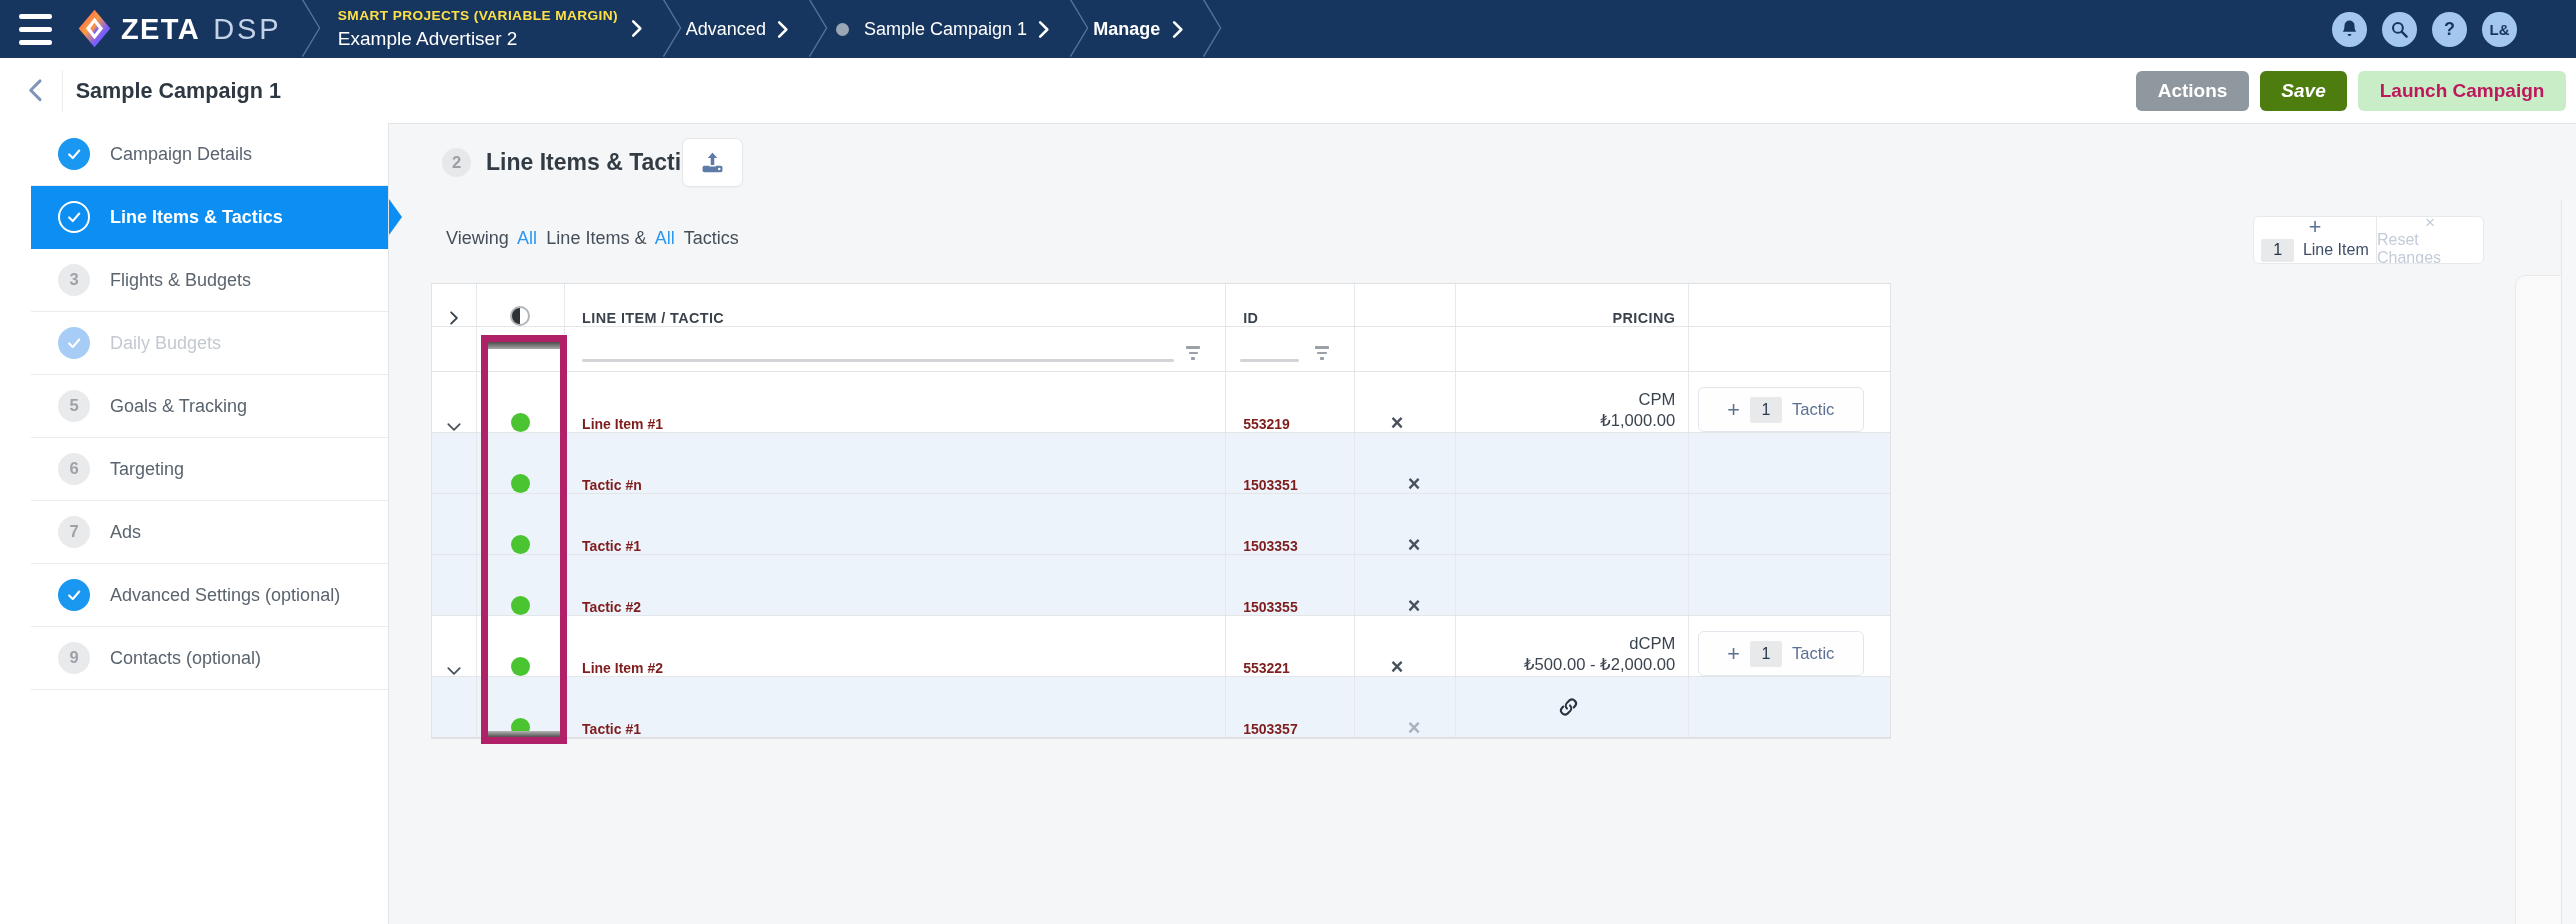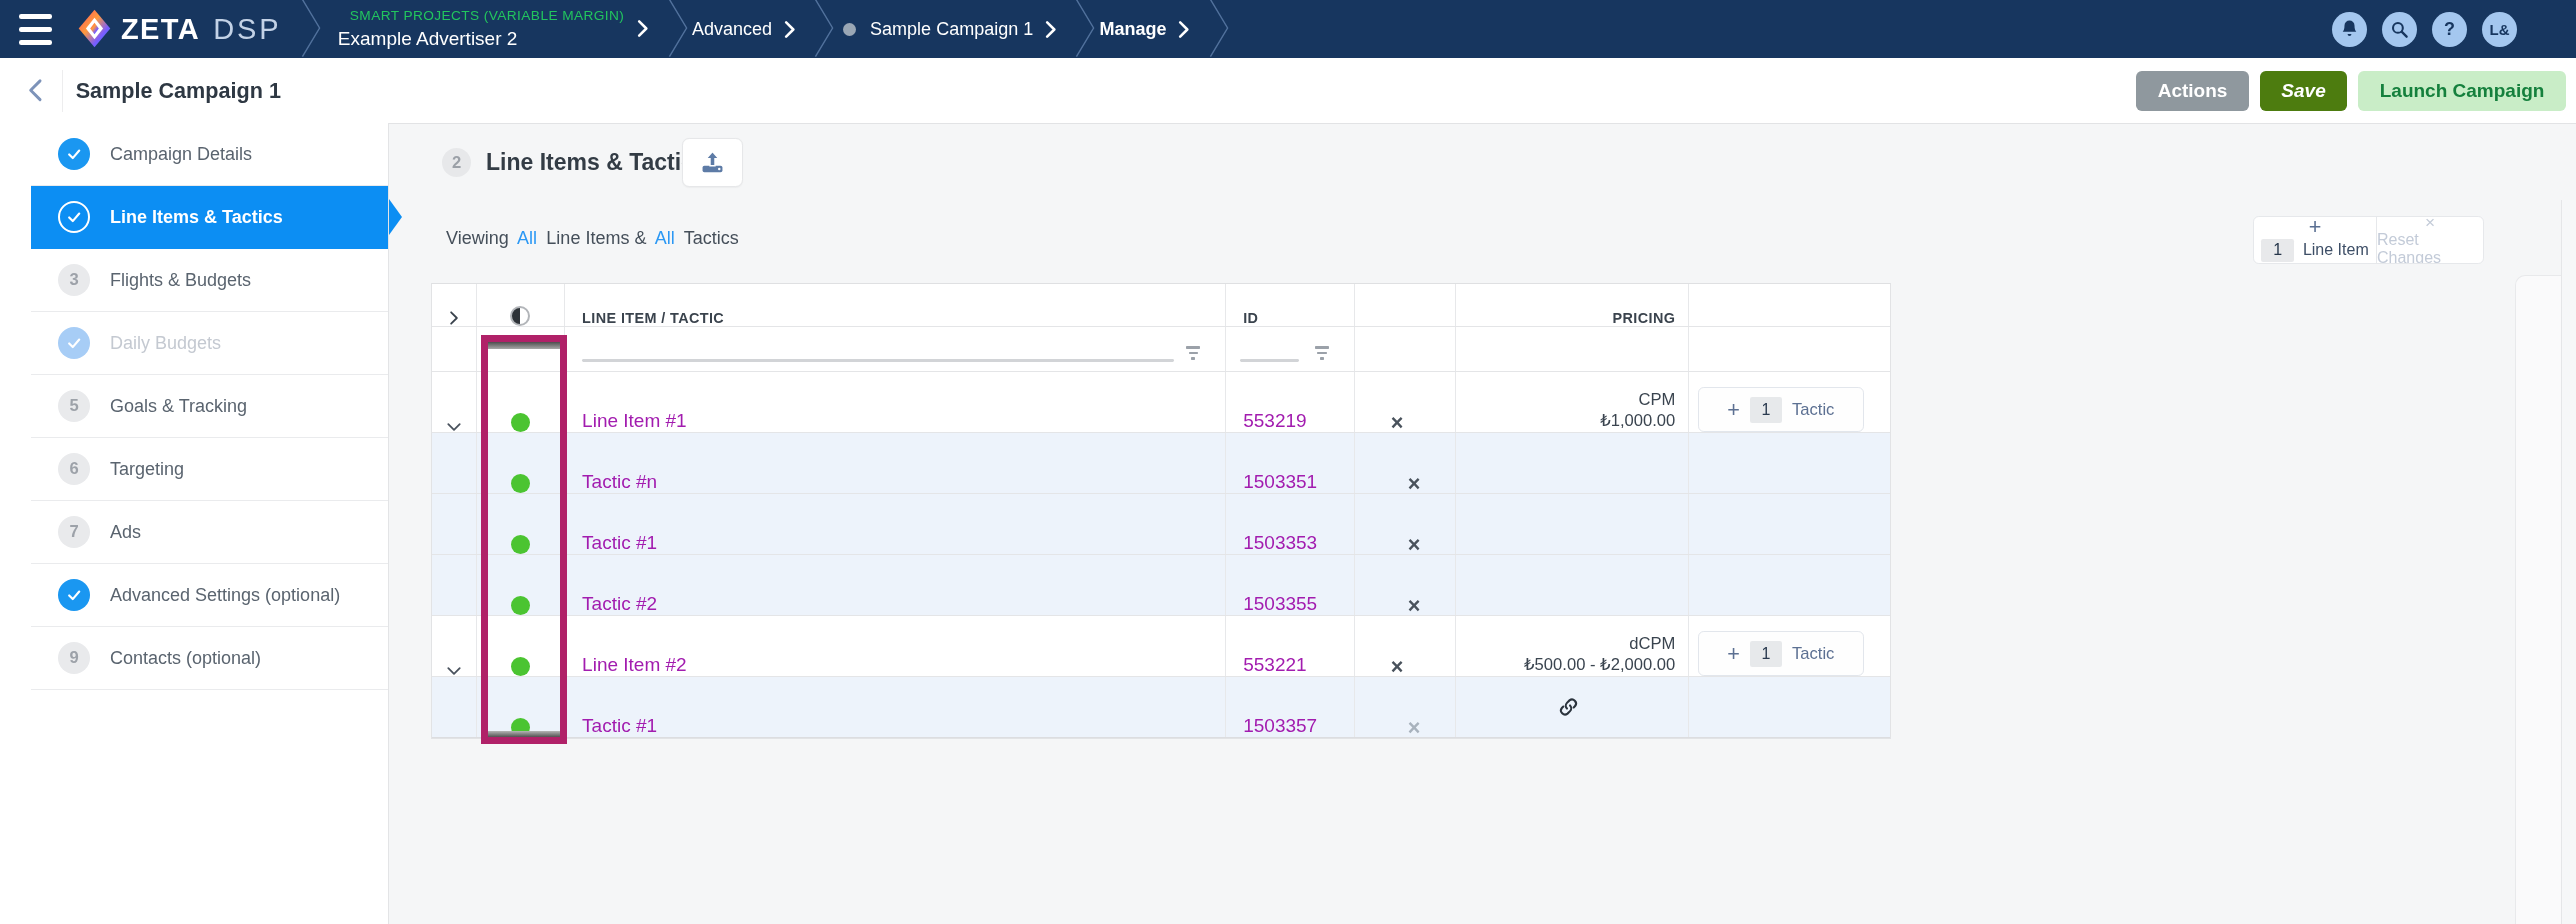--- a/index.html
+++ b/index.html
@@ -12,40 +12,40 @@
   .burger { margin-left:19px; width:33px; display:flex; flex-direction:column; gap:8px; cursor:pointer; }
   .burger i { display:block; height:5px; background:#fff; border-radius:2.2px; }
   .logo-diamond { margin-left:26px; }
   .brand-zeta { margin-left:10px; font-size:29px; font-weight:bold; color:#fff; letter-spacing:1.4px; }
   .brand-dsp { margin-left:13px; font-size:29px; color:#c3d2e6; letter-spacing:2.9px; }
   .crumb-div { margin:0 4.3px 0 19px; flex:none; }
   .crumb { color:#fff; font-size:18px; white-space:nowrap; display:flex; align-items:center; cursor:pointer; }
   .crumb .chev { margin-left:11.5px; display:flex; }
   .crumb1 { display:flex; align-items:center; margin-left:13px; cursor:pointer; }
   .crumb1 .lines { display:flex; flex-direction:column; gap:4.3px; }
-  .crumb1 .eyebrow { color:#22c55e; font-size:13.7px; font-weight:normal; letter-spacing:0.4px;margin-left:12px; }
+  .crumb1 .eyebrow { color:#fde047; font-size:13.7px; font-weight:bold; letter-spacing:0.4px; }
   .crumb1 .label { color:#fff; font-size:19px; }
   .crumb1 .chev { margin-left:13px; display:flex; }
   .crumb-dot { width:13px; height:13px; border-radius:50%; background:#9aa7b5; margin:0 14.4px 0 4.3px; flex:none; }
   .crumb.bold { font-weight:bold; }
   .nav-icons { margin-left:auto; margin-right:59px; display:flex; gap:15px; }
   .nav-icon { width:35px; height:35px; border-radius:50%; background:#a4c7ef; color:#17365f; display:flex; align-items:center; justify-content:center; font-weight:bold; cursor:pointer; flex:none; }
   .nav-icon.txt { font-size:18px; }
   .nav-icon.avatar { font-size:15px; }
 
   
   .pagehead { position:absolute; left:0; top:58px; width:2576px; height:66px; background:#fff; border-bottom:0.7px solid #e2e3e5; display:flex; align-items:center; }
   .back-btn { margin-left:27px; display:flex; cursor:pointer; }
   .head-vline { margin-left:19px; width:0.7px; height:42px; background:#ededee; }
   .page-title { margin-left:13px; font-size:21.6px; font-weight:bold; color:#2e3843; }
   .head-btns { margin-left:auto; margin-right:10px; display:flex; gap:10.8px; }
   .btn { height:40px; border:none; border-radius:5.8px; font-family:inherit; font-size:19px; font-weight:bold; color:#fff; padding:0 21.6px; cursor:pointer; }
   .btn.actions { background:#8f989e; }
   .btn.save { background:#4d7c0f;font-style:italic; }
-  .btn.launch { background:#c9edc7; color:#15803d; }
+  .btn.launch { background:#c9edc7; color:#be185d; }
 
   
   .sidebar { position:absolute; left:0; top:123px; width:389px; height:801px; background:#fff; border-right:0.7px solid #e3e4e6; }
   .side-item { position:relative; height:63px; display:flex; align-items:center; padding-left:27px; border-bottom:0.7px solid #eaebed; cursor:pointer; background:#fff;margin-left:31px; }
   .side-item .marker { width:32px; height:32px; border-radius:50%; margin-right:20px; display:flex; align-items:center; justify-content:center; flex:none; }
   .m-check { background:#1a97f1; }
   .m-check-light { background:#a7cdf6; }
   .m-check-outline { background:transparent; border:2.2px solid #fff; }
   .m-num { background:#e9eaec; color:#9da2a9; font-size:16.6px; font-weight:bold; }
   .side-item .lbl { font-size:18px; color:#5a646f; }
@@ -91,21 +91,21 @@
   .c-tac { width:201px; }
   .thead .hlbl { font-size:14.4px; font-weight:bold; color:#3a434d; letter-spacing:0.4px; }
   .half-circle { width:20px; height:20px; border-radius:50%; border:2.2px solid #b2b5b9; background:linear-gradient(90deg,#2e3338 0 50%,#fff 50% 100%); }
   .funderline { position:absolute; bottom:9.4px; left:17.3px; height:2.2px; background:#d2d4d7; border-radius:1.4px; }
   .c-name .funderline { width:592px; }
   .c-id .funderline { left:14.4px; width:59px; }
   .funnel { position:absolute; right:24.5px; bottom:11.5px; display:flex; flex-direction:column; align-items:center; gap:2.2px; cursor:pointer; }
   .funnel i { display:block; height:2.9px; background:#9ba1a9; border-radius:0.7px; }
   .funnel i:nth-child(1){ width:14.4px; } .funnel i:nth-child(2){ width:9.4px; } .funnel i:nth-child(3){ width:3.6px; }
   .dot { width:19px; height:19px; border-radius:50%; background:#4bc431; }
-  .cell-txt { font-size:19px; color:#a21caf; }
+  .cell-txt { font-size:14px; color:#7f1d1d;font-weight:bold; }
   .del { font-size:21.6px; font-weight:bold; color:#49525c; line-height:19px; margin-left:36px; cursor:pointer; }
   .tactic .del { margin-left:53px; }
   .del.muted { color:#a8b2bd; }
   .price { text-align:right; font-size:16.6px; color:#3a444f; line-height:21.6px; }
   .stepper { margin-left:8.6px; width:166px; height:45px; background:#fefefe; border:0.7px solid #e2e6ec; border-radius:5.8px; display:flex; align-items:center; justify-content:center; gap:10px; cursor:pointer; }
   .stepper .plus { color:#5c7092; font-size:21.6px; font-weight:300; line-height:20px; }
   .stepper .cbox { width:32px; height:26px; background:#e7e9eb; border-radius:2.2px; color:#2a3a4f; font-size:16px; display:flex; align-items:center; justify-content:center; }
   .stepper .unit { color:#5c7092; font-size:16.6px; }
   .linkwrap { position:absolute; left:101px; top:50%; transform:translateY(-50%); display:flex; cursor:pointer; }
 

